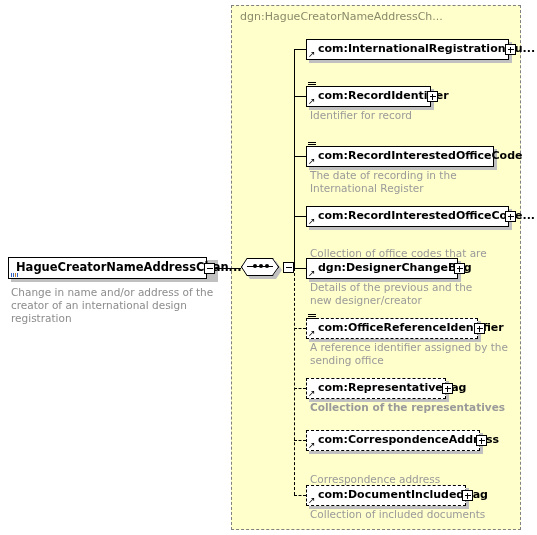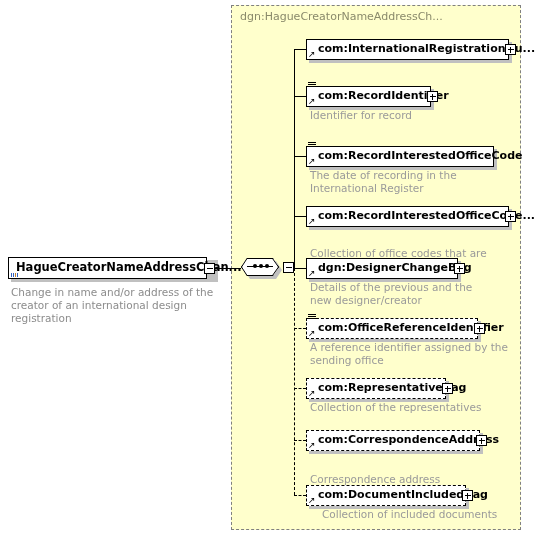--- a/index.html
+++ b/index.html
@@ -383,35 +383,35 @@
   <div class="node-desc" style="left:310px; top:341px; width:200px;">A reference identifier assigned by the sending office</div>
 
   <div class="dline h" style="left:294px; top:388px; width:12px;"></div>
   <div class="node optional" id="n6" style="left:306px; top:378px; width:140px;">
     <div class="shadow"></div>
     <div class="body"></div>
     <div class="arrow-glyph">↗</div>
     <div class="label">com:RepresentativeBag</div>
   </div>
   <div class="expander plus" style="left:442px; top:383px;"></div>
-  <div class="node-desc" style="left:310px; top:401px; width:200px;">Collection of the representatives</div>
+  <div class="node-desc" style="left:310px; top:401px; width:200px;font-weight:bold;">Collection of the representatives</div>
 
   <div class="dline h" style="left:294px; top:440px; width:12px;"></div>
   <div class="node optional" id="n7" style="left:306px; top:430px; width:174px;">
     <div class="shadow"></div>
     <div class="body"></div>
     <div class="arrow-glyph">↗</div>
     <div class="label">com:CorrespondenceAddress</div>
   </div>
   <div class="expander plus" style="left:476px; top:435px;"></div>
   <div class="node-desc" style="left:310px; top:453px; width:200px;margin-top:20px;">Correspondence address</div>
 
   <div class="dline h" style="left:294px; top:495px; width:12px;"></div>
   <div class="node optional" id="n8" style="left:306px; top:485px; width:160px;">
     <div class="shadow"></div>
     <div class="body"></div>
     <div class="arrow-glyph">↗</div>
     <div class="label">com:DocumentIncludedBag</div>
   </div>
   <div class="expander plus" style="left:462px; top:490px;"></div>
-  <div class="node-desc" style="left:322px; top:508px; width:200px;">Collection of included documents</div>
+  <div class="node-desc" style="left:310px; top:508px; width:200px;">Collection of included documents</div>
 
 </div>
 
 </body></html>

